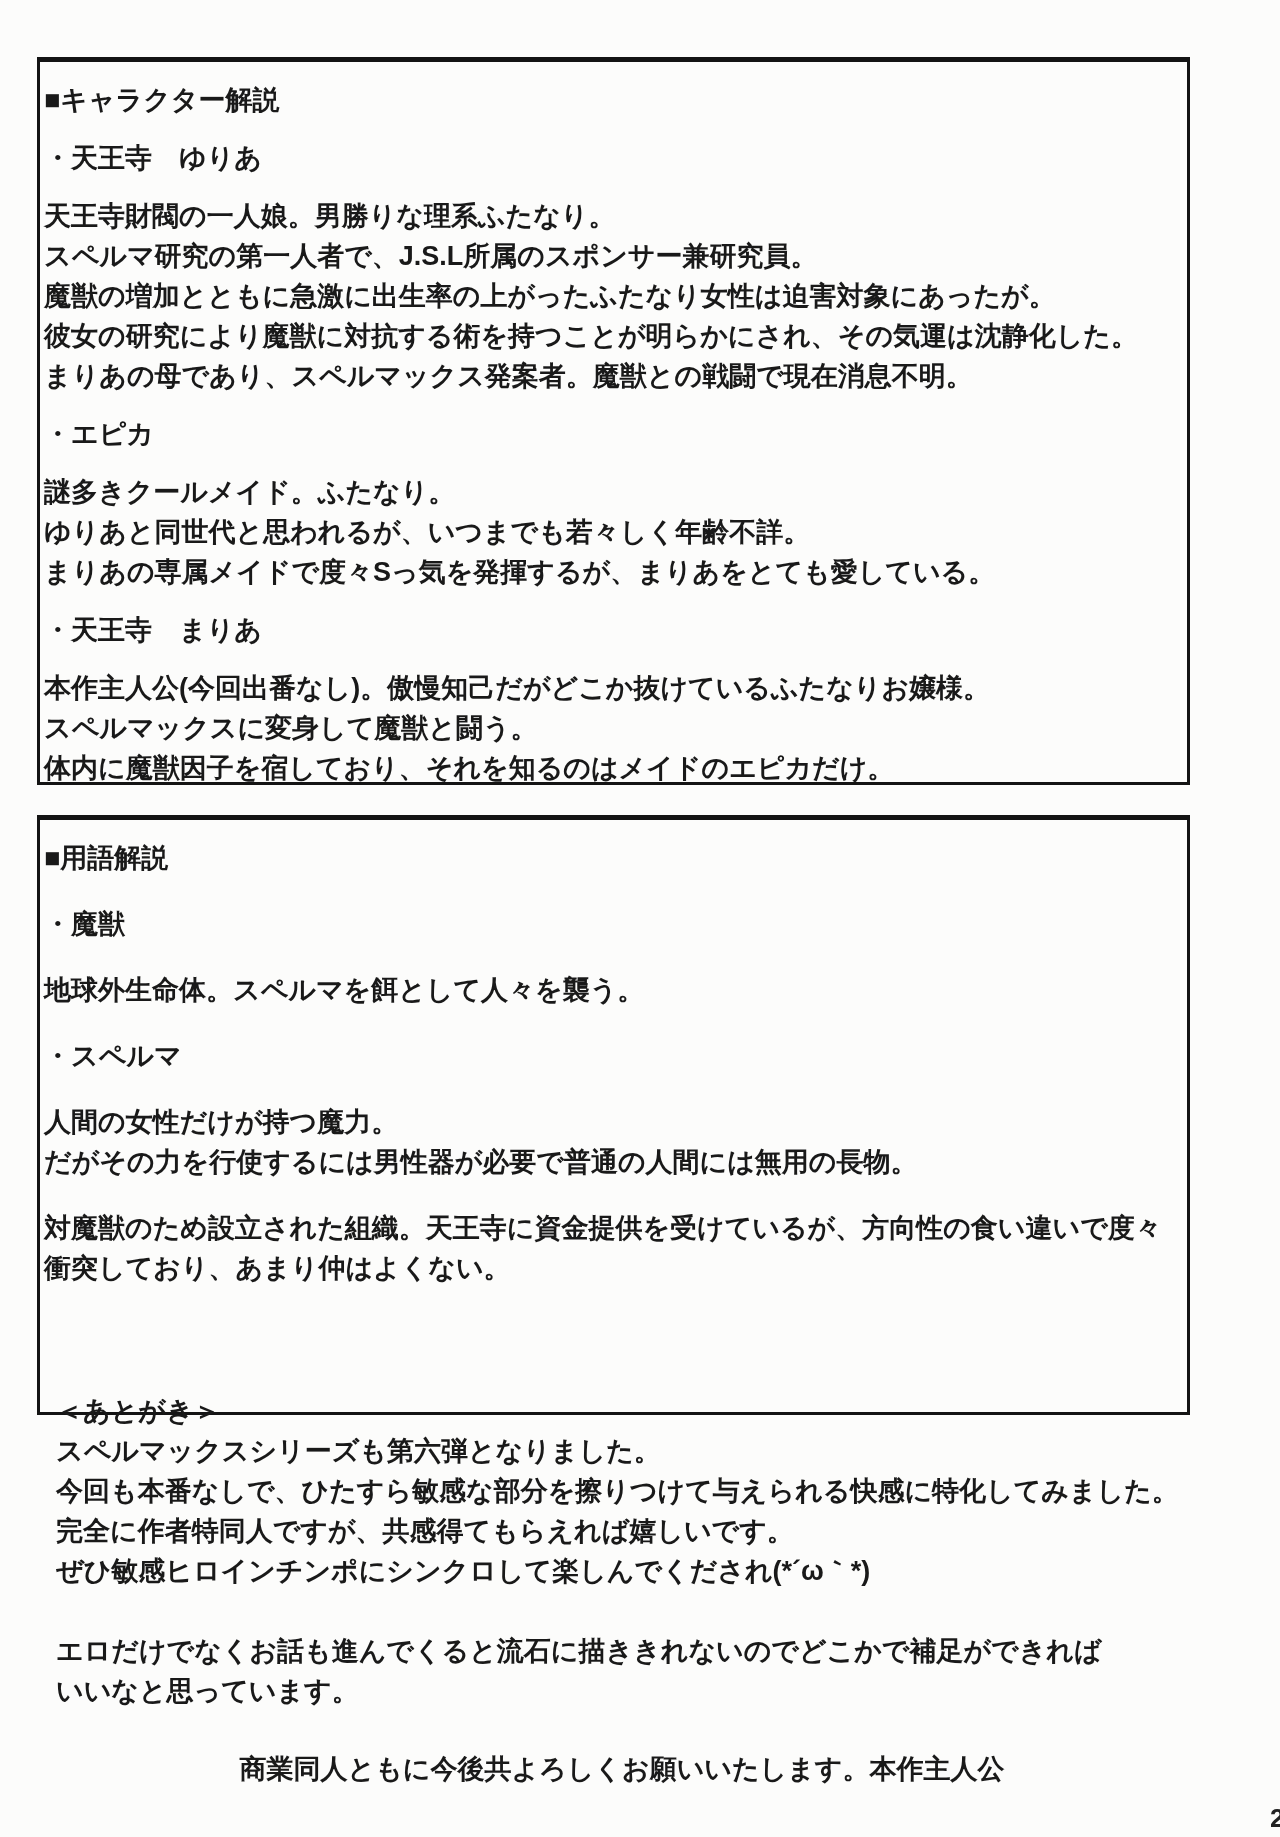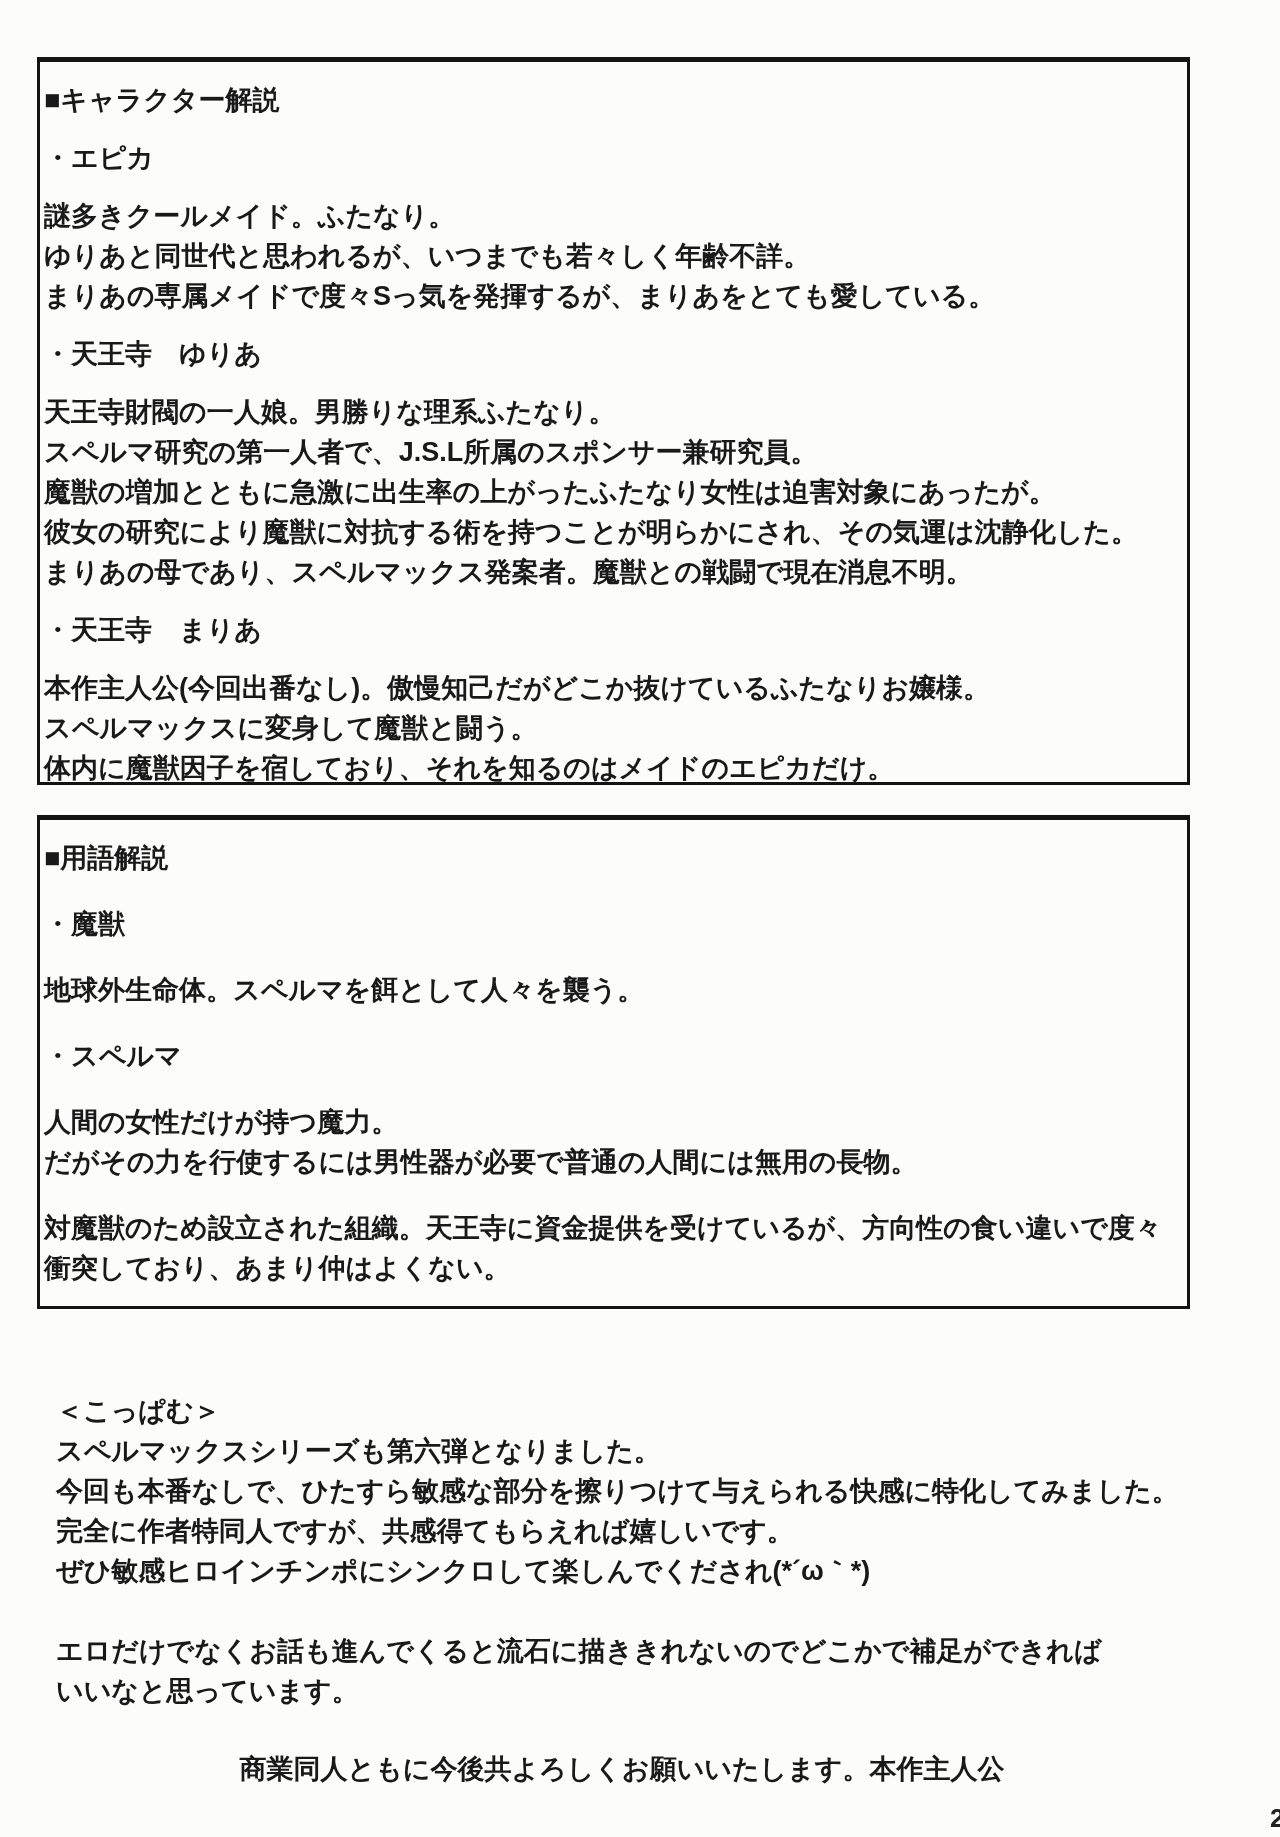--- a/index.html
+++ b/index.html
@@ -27,21 +27,21 @@
     border-top-width: 5px;
     background: transparent;
     padding: 18px 20px 0 4px;
   }
   #character-box {
     top: 57px;
     height: 728px;
   }
   #glossary-box {
     top: 815px;
-    height: 494px;
+    height: 600px;
   }
   .box-title {
     margin-bottom: 18px;
   }
   #character-box .entry-name,
   #character-box .entry-desc {
     margin-bottom: 18px;
   }
   #glossary-box .box-title,
   #glossary-box .entry-name,
@@ -87,33 +87,33 @@
     transform: translateX(-1px);
   }
 </style>
 </head>
 <body>
 
 <section class="frame-box" id="character-box">
   <div class="box-title">■キャラクター解説</div>
 
   <div>
-    <div class="entry-name">・エピカ</div>
-    <div class="entry-desc">謎多きクールメイド。ふたなり。
-ゆりあと同世代と思われるが、いつまでも若々しく年齢不詳。
-まりあの専属メイドで度々Sっ気を発揮するが、まりあをとても愛している。</div>
-  </div>
-
-  <div>
     <div class="entry-name">・天王寺　ゆりあ</div>
     <div class="entry-desc">天王寺財閥の一人娘。男勝りな理系ふたなり。
 スペルマ研究の第一人者で、J.S.L所属のスポンサー兼研究員。
 魔獣の増加とともに急激に出生率の上がったふたなり女性は迫害対象にあったが。
 彼女の研究により魔獣に対抗する術を持つことが明らかにされ、その気運は沈静化した。
 まりあの母であり、スペルマックス発案者。魔獣との戦闘で現在消息不明。</div>
+  </div>
+
+  <div>
+    <div class="entry-name">・エピカ</div>
+    <div class="entry-desc">謎多きクールメイド。ふたなり。
+ゆりあと同世代と思われるが、いつまでも若々しく年齢不詳。
+まりあの専属メイドで度々Sっ気を発揮するが、まりあをとても愛している。</div>
   </div>
 
   <div>
     <div class="entry-name">・天王寺　まりあ</div>
     <div class="entry-desc">本作主人公(今回出番なし)。傲慢知己だがどこか抜けているふたなりお嬢様。
 スペルマックスに変身して魔獣と闘う。
 体内に魔獣因子を宿しており、それを知るのはメイドのエピカだけ。</div>
   </div>
 </section>
 
@@ -131,21 +131,21 @@
 だがその力を行使するには男性器が必要で普通の人間には無用の長物。</div>
   </div>
 
   <div>
     <div class="entry-desc">対魔獣のため設立された組織。天王寺に資金提供を受けているが、方向性の食い違いで度々
 衝突しており、あまり仲はよくない。</div>
   </div>
 </section>
 
 <section id="afterword">
-  <div>＜こっぱむ＞</div>
+  <div>＜あとがき＞</div>
   <div class="afterword-para" id="afterword-para-1">スペルマックスシリーズも第六弾となりました。
 今回も本番なしで、ひたすら敏感な部分を擦りつけて与えられる快感に特化してみました。
 完全に作者特同人ですが、共感得てもらえれば嬉しいです。
 ぜひ敏感ヒロインチンポにシンクロして楽しんでくだされ(*´ω｀*)</div>
   <div class="afterword-para" id="afterword-para-2">エロだけでなくお話も進んでくると流石に描ききれないのでどこかで補足ができれば
 いいなと思っています。</div>
   <div class="closing-row">
     <span>商業同人ともに今後共よろしくお願いいたします。</span>
     <span>本作主人公</span>
   </div>

